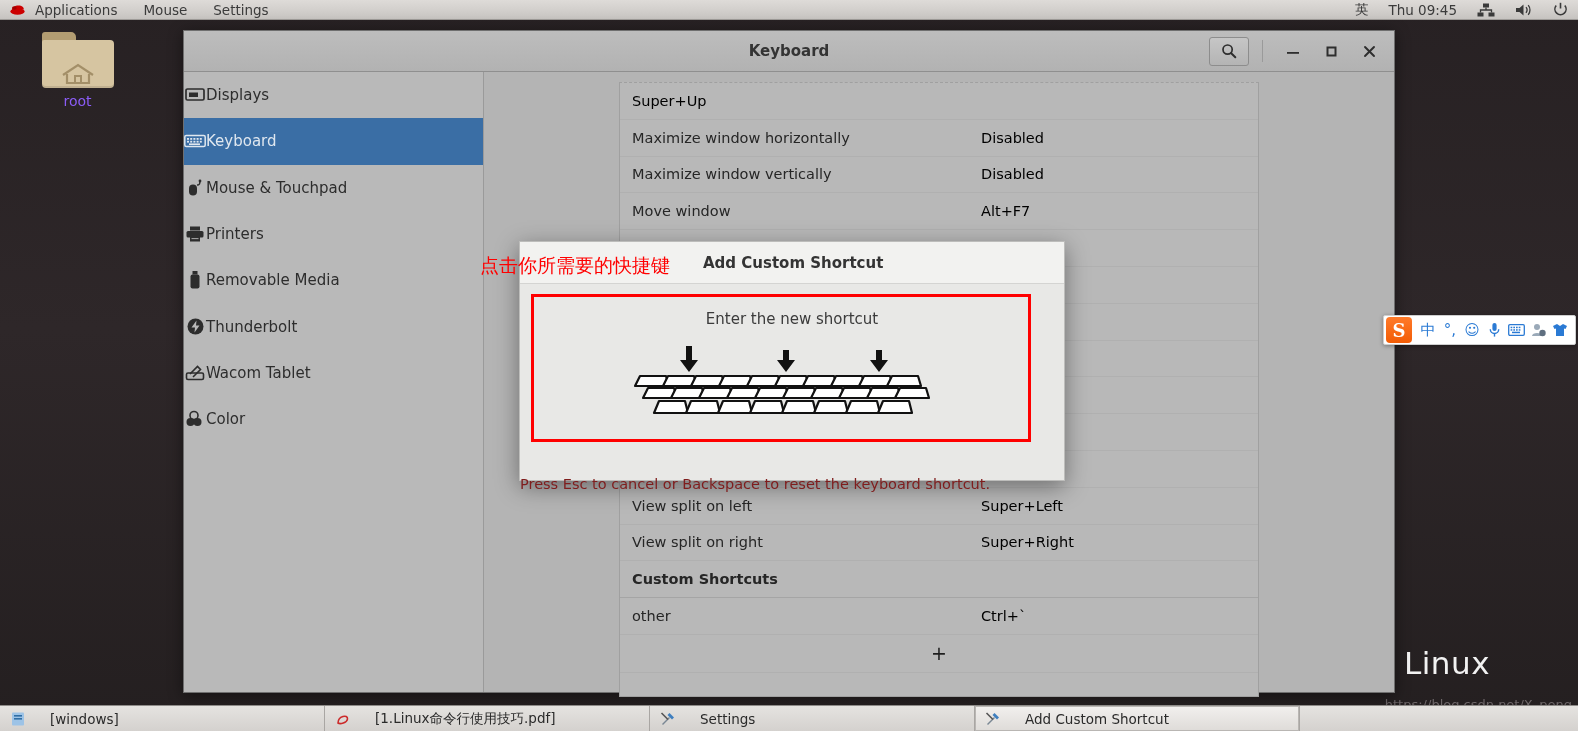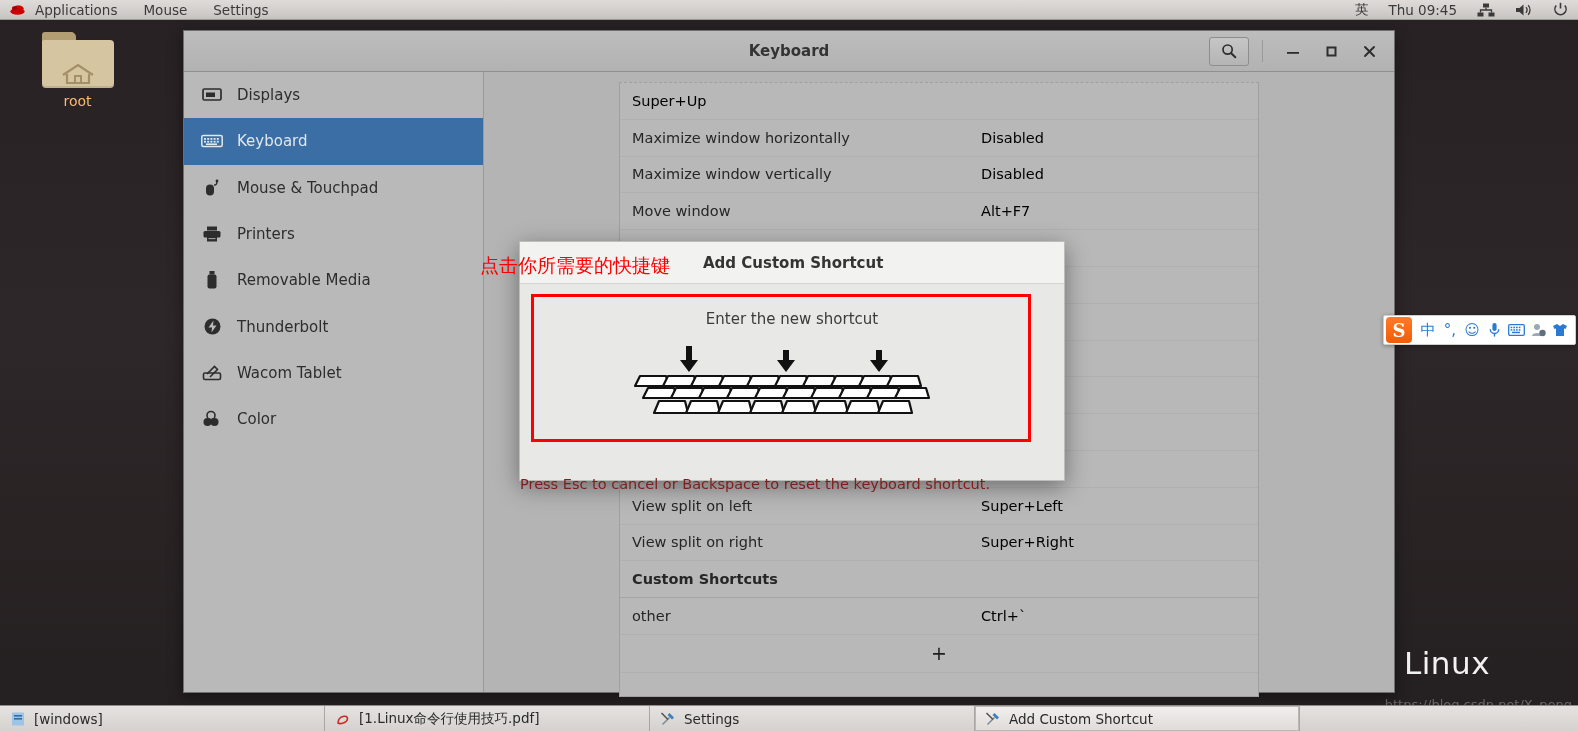--- a/index.html
+++ b/index.html
@@ -44,21 +44,21 @@
   }
   .folder .body {
     position: absolute; left: 0; top: 8px; width: 72px; height: 48px;
     background: #d6c5a1; border-radius: 2px 4px 4px 4px;
     box-shadow: inset 0 -2px 0 rgba(0,0,0,.10);
   }
   .folder .home {
     position: absolute; left: 18px; top: 22px; width: 36px; height: 24px;
   }
   #desktop-icon .label {
-    margin-top: 5px; color: #fdba74; font-size: 14px;
+    margin-top: 5px; color: #8b5cf6; font-size: 14px;
   }
 
   
   #top-panel {
     position: absolute; left: 0; top: 0; width: 1578px; height: 20px;
     background: linear-gradient(180deg,#dedbd8 0%,#d2cfcc 55%,#c6c3c0 100%);
     border-bottom: 1px solid #9d9a97;
     display: flex; align-items: center;
     font-size: 13.5px; color: #3b3b3b;
   }
@@ -124,22 +124,22 @@
 
   #window-body { flex: 1; display: flex; min-height: 0; }
 
   
   #sidebar {
     width: 300px; flex: 0 0 300px;
     background: #b9b9b9; border-right: 1px solid #9a9a9a;
     padding-top: 0; overflow: hidden;
   }
   .side-item {
-    height: 46.3px; display: flex; align-items: center; gap: 14px;
-    padding-left: 17px; font-size: 15px; color: #2d2d2d; cursor: pointer;
+    height: 46.3px; display: flex; align-items: center; 
+    font-size: 15px; color: #2d2d2d; cursor: pointer;
   }
   .side-item.selected { background: #3a6ea5; color: #dfe7ef; }
   .side-item .icon { width: 22px; height: 20px; display: flex;
     align-items: center; justify-content: center; }
 
   
   #content-area {
     flex: 1; background: #b4b4b4; position: relative; display: flex;
     justify-content: center; padding-top: 10px;
   }
@@ -223,21 +223,21 @@
   }
 
   
   #taskbar {
     position: absolute; left: 0; bottom: 0; width: 1578px; height: 26px;
     background: linear-gradient(180deg,#e5e3e0 0%,#d4d1ce 100%);
     border-top: 1px solid #8e8b88;
     display: flex; align-items: stretch;
   }
   .task-btn {
-    width: 325px; display: flex; align-items: center; gap: 8px;
+    width: 325px; display: flex; align-items: center; gap: 24px;
     padding: 0 10px; font-size: 13.5px; color: #2a2a2a;
     border-right: 1px solid #a9a6a3; cursor: pointer; white-space: nowrap;
     overflow: hidden;
   }
   .task-btn.active {
     background: linear-gradient(180deg,#f2f0ee,#dedbd8);
     box-shadow: inset 0 0 0 1px #b9b6b3;
   }
   .task-icon { width: 16px; height: 16px; flex: 0 0 16px; }
 </style>

